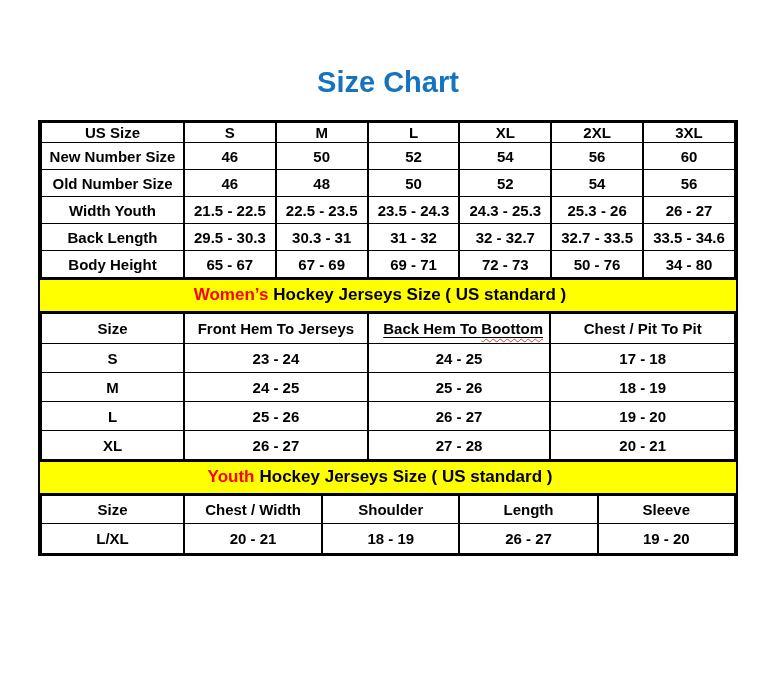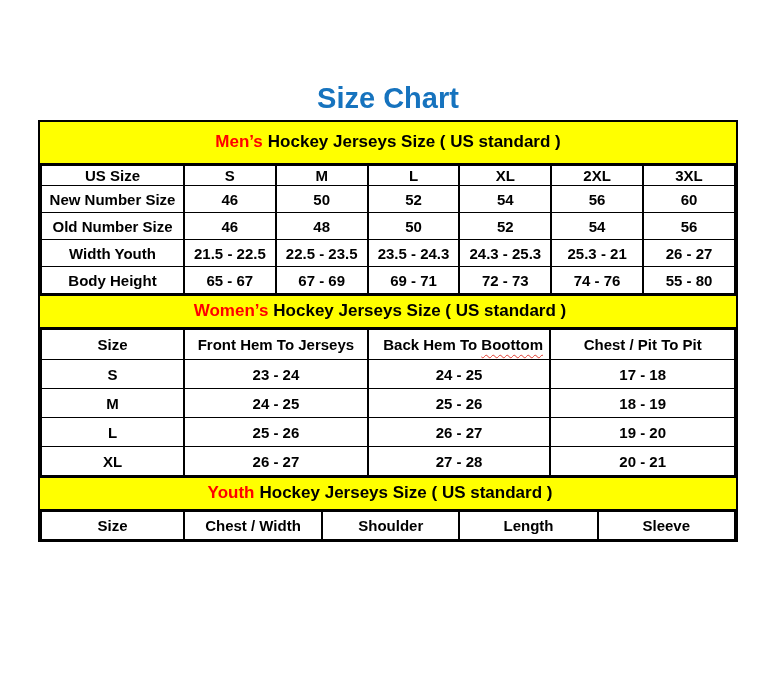--- a/index.html
+++ b/index.html
@@ -5,21 +5,21 @@
   * { box-sizing: border-box; }
   html, body { margin: 0; padding: 0; }
   body {
     width: 776px; height: 692px;
     background: #ffffff;
     font-family: "Liberation Sans", sans-serif;
     position: relative;
     color: #000;
   }
   .page-title {
-    position: absolute; top: 82px; left: 0; width: 776px;
+    position: absolute; top: 66px; left: 0; width: 776px;
     text-align: center;
     font-size: 29px; font-weight: bold;
     color: #1673BE;
     letter-spacing: 0px;
   }
   .chart-wrap {
     position: absolute; left: 38px; top: 120px; width: 700px;
     border: 2px solid #000;
     background: #fff;
   }
@@ -50,39 +50,36 @@
     white-space: nowrap;
   }
   th { font-weight: bold; }
   td { font-weight: bold; }
   .mens-table tr   { height: 27px; }
   .mens-table tr.hdr { height: 20px; }
   .womens-table tr { height: 29px; }
   .womens-table tr.hdr { height: 30px; }
   .youth-table tr  { height: 30px; }
   .youth-table tr.hdr { height: 28px; }
-  .ul-black { text-underline-offset: 3px; margin-left: 8px; }
+  .ul-black { text-decoration: underline; text-underline-offset: 3px; margin-left: 8px; }
   .sp-err {
     text-decoration-line: underline;
     text-decoration-style: wavy;
     text-decoration-color: #E03C31;
     text-decoration-thickness: 1px;
     text-underline-offset: 4px;
   }
 </style>
 </head>
 <body>
 
 <div class="page-title">Size Chart</div>
 
 <div class="chart-wrap">
 
-  <div class="banner banner-lg">
-    <span class="hl">Men’s</span><span class="rest">Hockey Jerseys Size ( US standard )</span>
-  </div>
   <table class="mens-table">
     <colgroup>
       <col style="width:20.6%">
         <col style="width:13.23%">
         <col style="width:13.23%">
         <col style="width:13.23%">
         <col style="width:13.23%">
         <col style="width:13.23%">
         <col style="width:13.24%">
     </colgroup>
@@ -113,31 +110,40 @@
       <td>52</td>
       <td>54</td>
       <td>56</td>
     </tr>
     <tr>
       <td>Width Youth</td>
       <td>21.5 - 22.5</td>
       <td>22.5 - 23.5</td>
       <td>23.5 - 24.3</td>
       <td>24.3 - 25.3</td>
-      <td>25.3 - 21</td>
-      <td>26 - 27</td>
+      <td>25.3 - 26</td>
+      <td>26 - 27</td>
+    </tr>
+    <tr>
+      <td>Back Length</td>
+      <td>29.5 - 30.3</td>
+      <td>30.3 - 31</td>
+      <td>31 - 32</td>
+      <td>32 - 32.7</td>
+      <td>32.7 - 33.5</td>
+      <td>33.5 - 34.6</td>
     </tr>
     <tr>
       <td>Body Height</td>
       <td>65 - 67</td>
       <td>67 - 69</td>
       <td>69 - 71</td>
       <td>72 - 73</td>
-      <td>74 - 76</td>
-      <td>55 - 80</td>
+      <td>50 - 76</td>
+      <td>34 - 80</td>
     </tr>
   </tbody>
     </table>
 
   <div class="banner banner-sm">
     <span class="hl">Women’s</span><span class="rest">Hockey Jerseys Size ( US standard )</span>
   </div>
   <table class="womens-table">
     <colgroup>
       <col style="width:20.6%">
@@ -191,16 +197,23 @@
         <col style="width:19.8%">
     </colgroup>
     <tbody>
         <tr class="hdr">
       <th>Size</th>
       <th>Chest / Width</th>
       <th>Shoulder</th>
       <th>Length</th>
       <th>Sleeve</th>
     </tr>
+    <tr>
+      <th>L/XL</th>
+      <td>20 - 21</td>
+      <td>18 - 19</td>
+      <td>26 - 27</td>
+      <td>19 - 20</td>
+    </tr>
   </tbody>
     </table>
 
 </div>
 
 </body></html>

